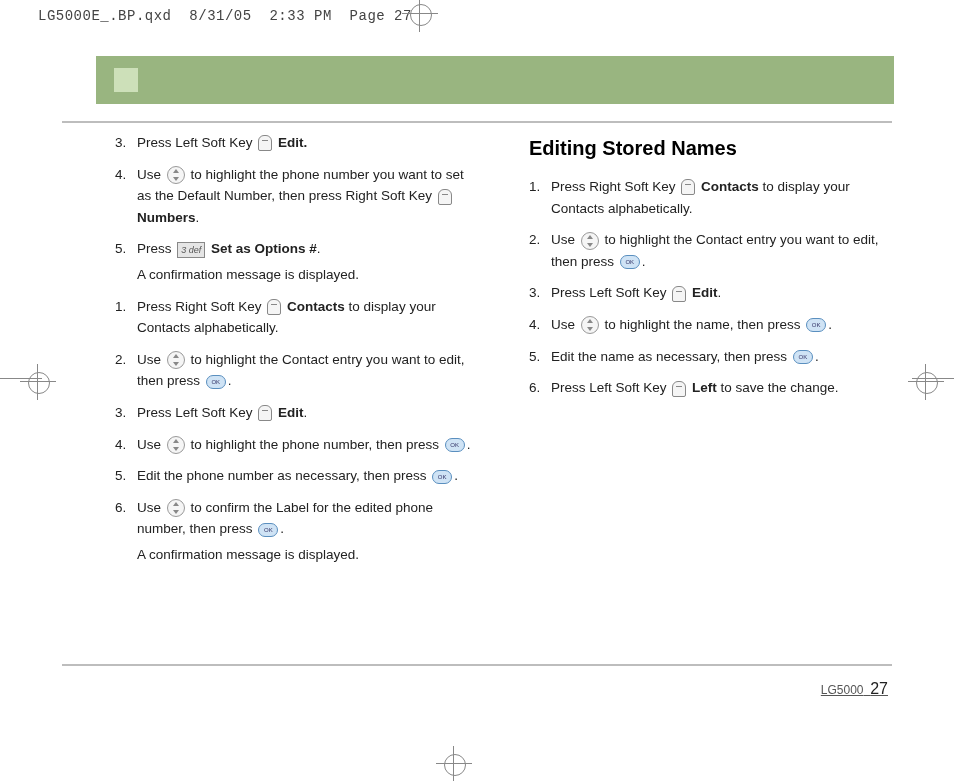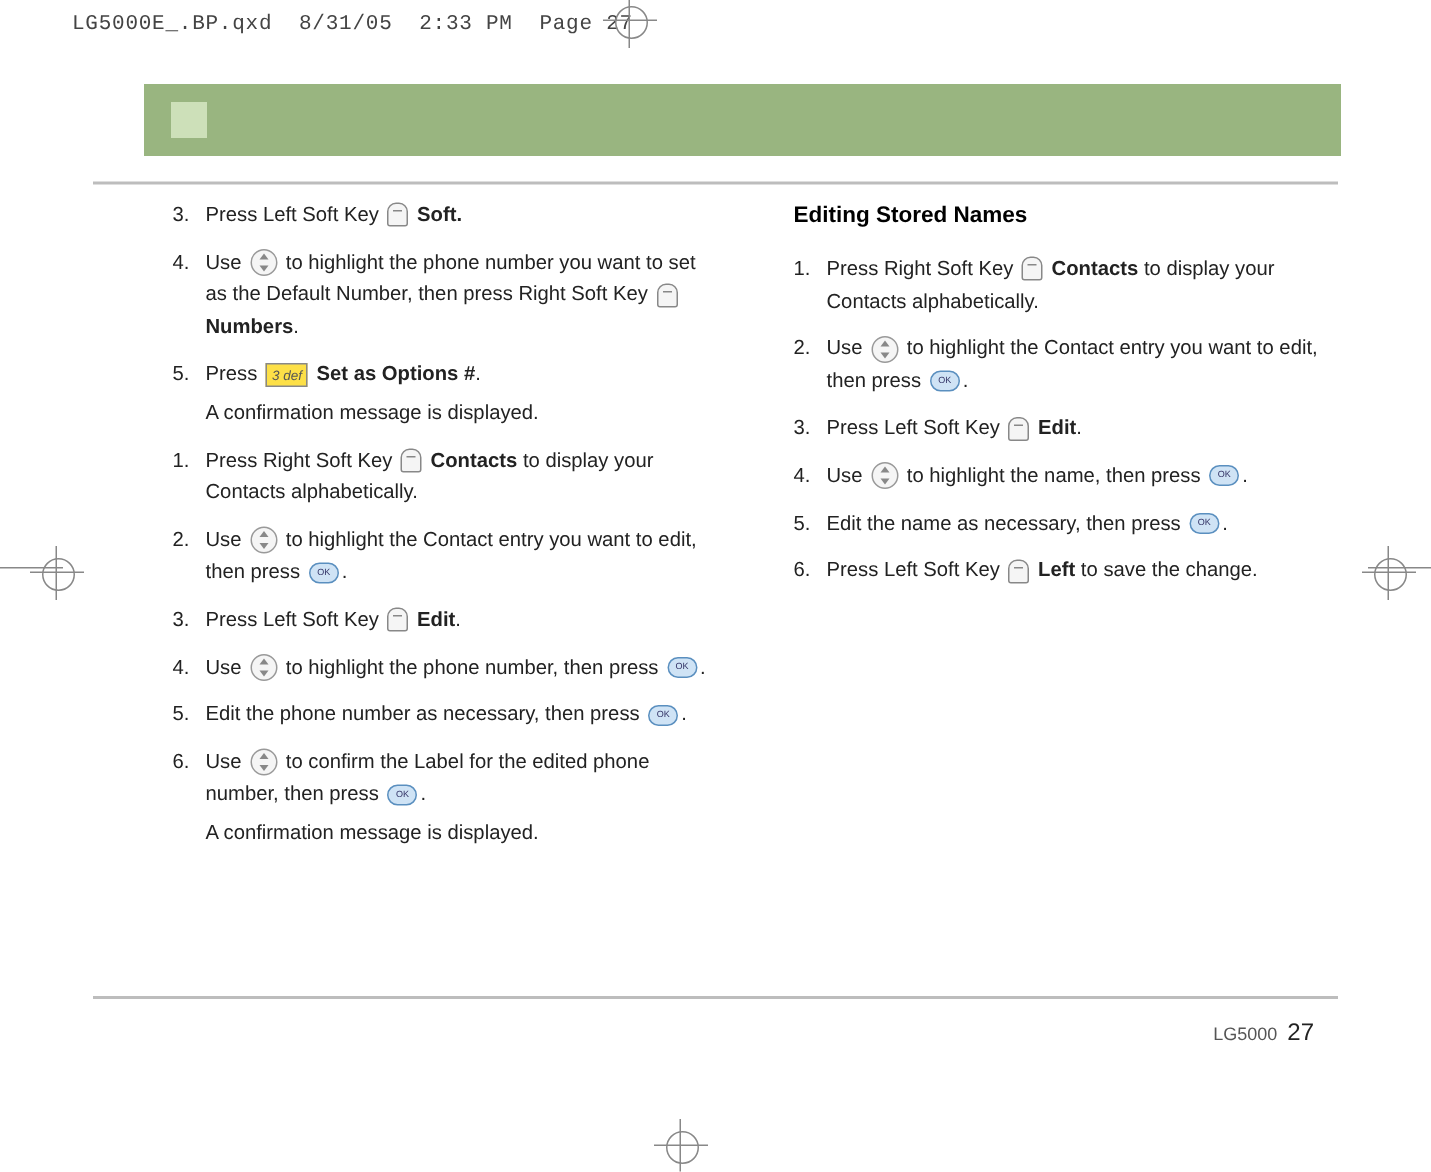--- a/index.html
+++ b/index.html
@@ -8,21 +8,21 @@
     font-family: Arial, Helvetica, sans-serif;
     background: #fff;
     width: 954px;
     height: 781px;
     position: relative;
     color: #222;
   }
   .header-line {
     position: absolute;
     top: 8px;
-    left: 48px;
+    left: 38px;
     font-family: "Courier New", monospace;
     font-size: 14px;
     letter-spacing: 0.5px;
     color: #444;
   }
   .crosshair {
     position: absolute;
     width: 28px;
     height: 28px;
   }
@@ -97,21 +97,21 @@
   }
   .step .num {
     width: 22px;
     flex-shrink: 0;
   }
   .step .body {
     flex: 1;
   }
   .section-title {
     font-weight: bold;
-    font-size: 15px;
+    font-size: 20px;
     margin-top: 24px;
     margin-bottom: 12px;
     color: #000;
     font-family: "Arial Narrow", Arial, sans-serif;
     letter-spacing: 0;
   }
   .section-title.first-right {
     margin-top: 0;
   }
   .icon-soft {
@@ -177,34 +177,35 @@
     line-height: 12px;
   }
   .icon-key {
     display: inline-block;
     width: 26px;
     height: 14px;
     border: 1px solid #888;
     vertical-align: middle;
     position: relative;
     margin: 0 2px;
-    background: #fde047;
+    background: #e5e5e5;
     font-size: 9px;
     font-style: italic;
     text-align: center;
     line-height: 14px;
     color: #555;
   }
   b { font-weight: bold; }
   .footer {
     position: absolute;
     top: 680px;
-    right: 78px;
+    right: 66px;
     font-size: 12px;
     color: #555;
+    text-decoration: underline;
   }
   .footer .pn {
     font-size: 16px;
     color: #222;
   }
   .side-tick-left {
     position: absolute;
     top: 378px;
     left: 0;
     width: 42px;
@@ -252,21 +253,21 @@
 
 <div class="green-band">
   <div class="tab"></div>
 </div>
 <div class="rule-top"></div>
 
 <div class="content">
   <div class="col" id="leftcol">
       <div class="step">
         <div class="num">3.</div>
-        <div class="body">Press Left Soft Key <span class="icon-soft"></span> <b>Soft.</b></div>
+        <div class="body">Press Left Soft Key <span class="icon-soft"></span> <b>Edit.</b></div>
       </div>
       <div class="step">
         <div class="num">4.</div>
         <div class="body">Use <span class="icon-nav"></span> to highlight the phone number you want to set as the Default Number, then press Right Soft Key <span class="icon-soft"></span> <b>Numbers</b>.</div>
       </div>
       <div class="step">
         <div class="num">5.</div>
         <div class="body">Press <span class="icon-key">3 def</span> <b>Set as Options #</b>.<div style="margin-top:4px">A confirmation message is displayed.</div></div>
       </div>
       <div class="step">

